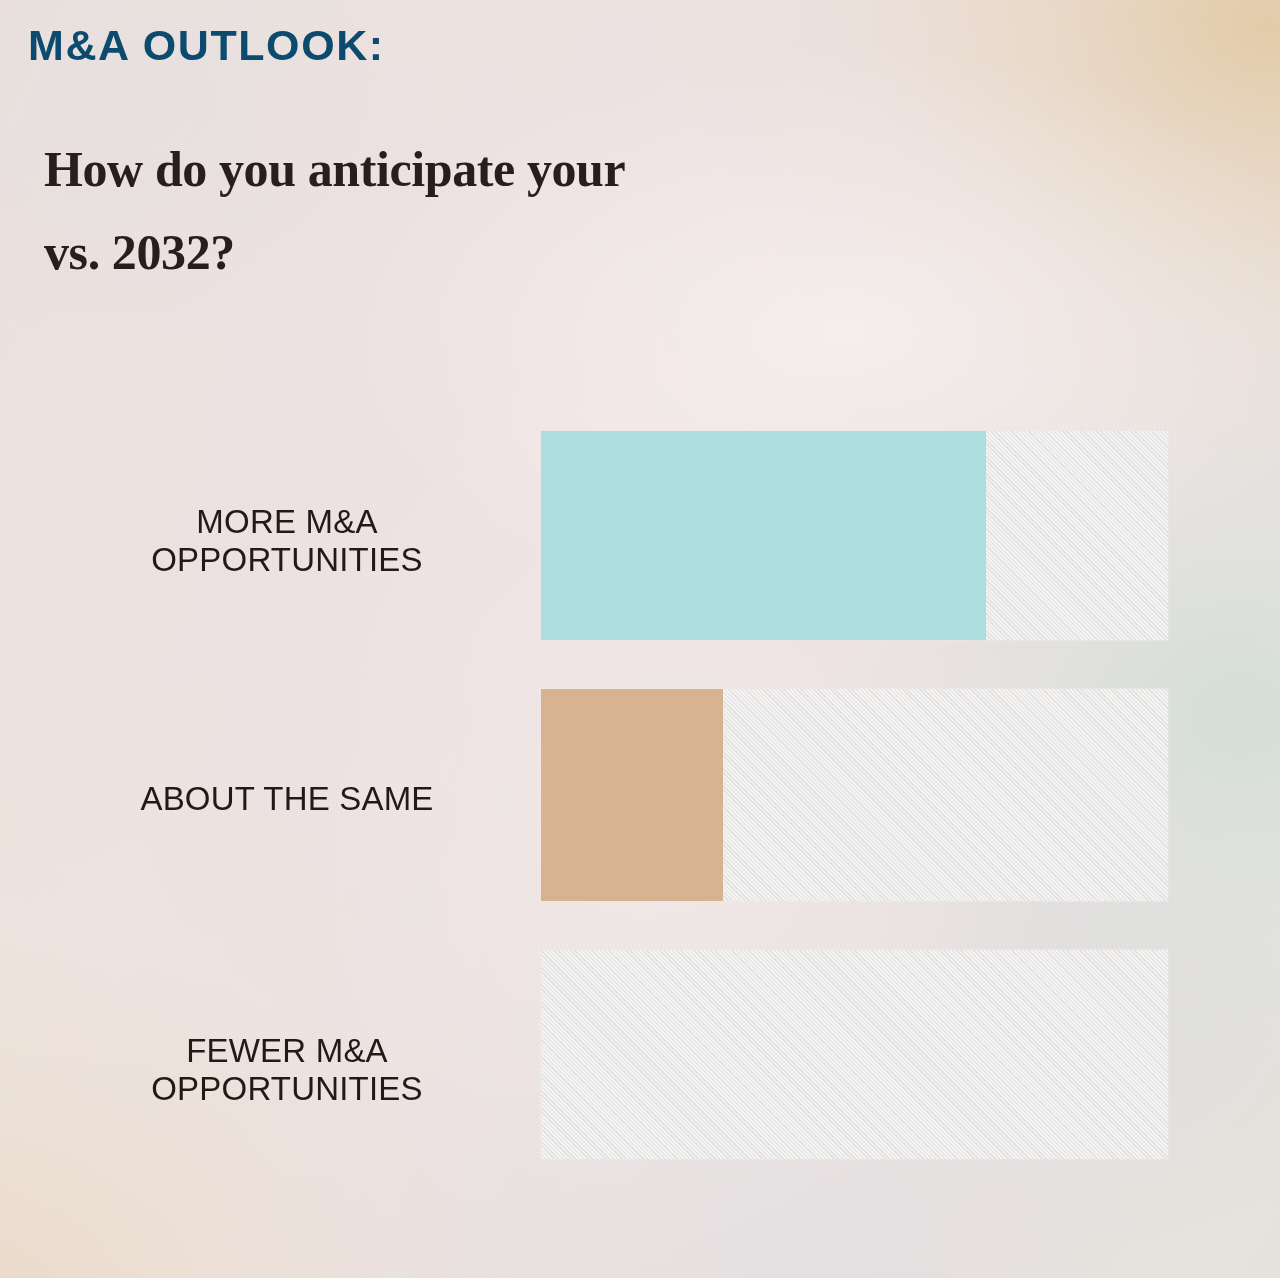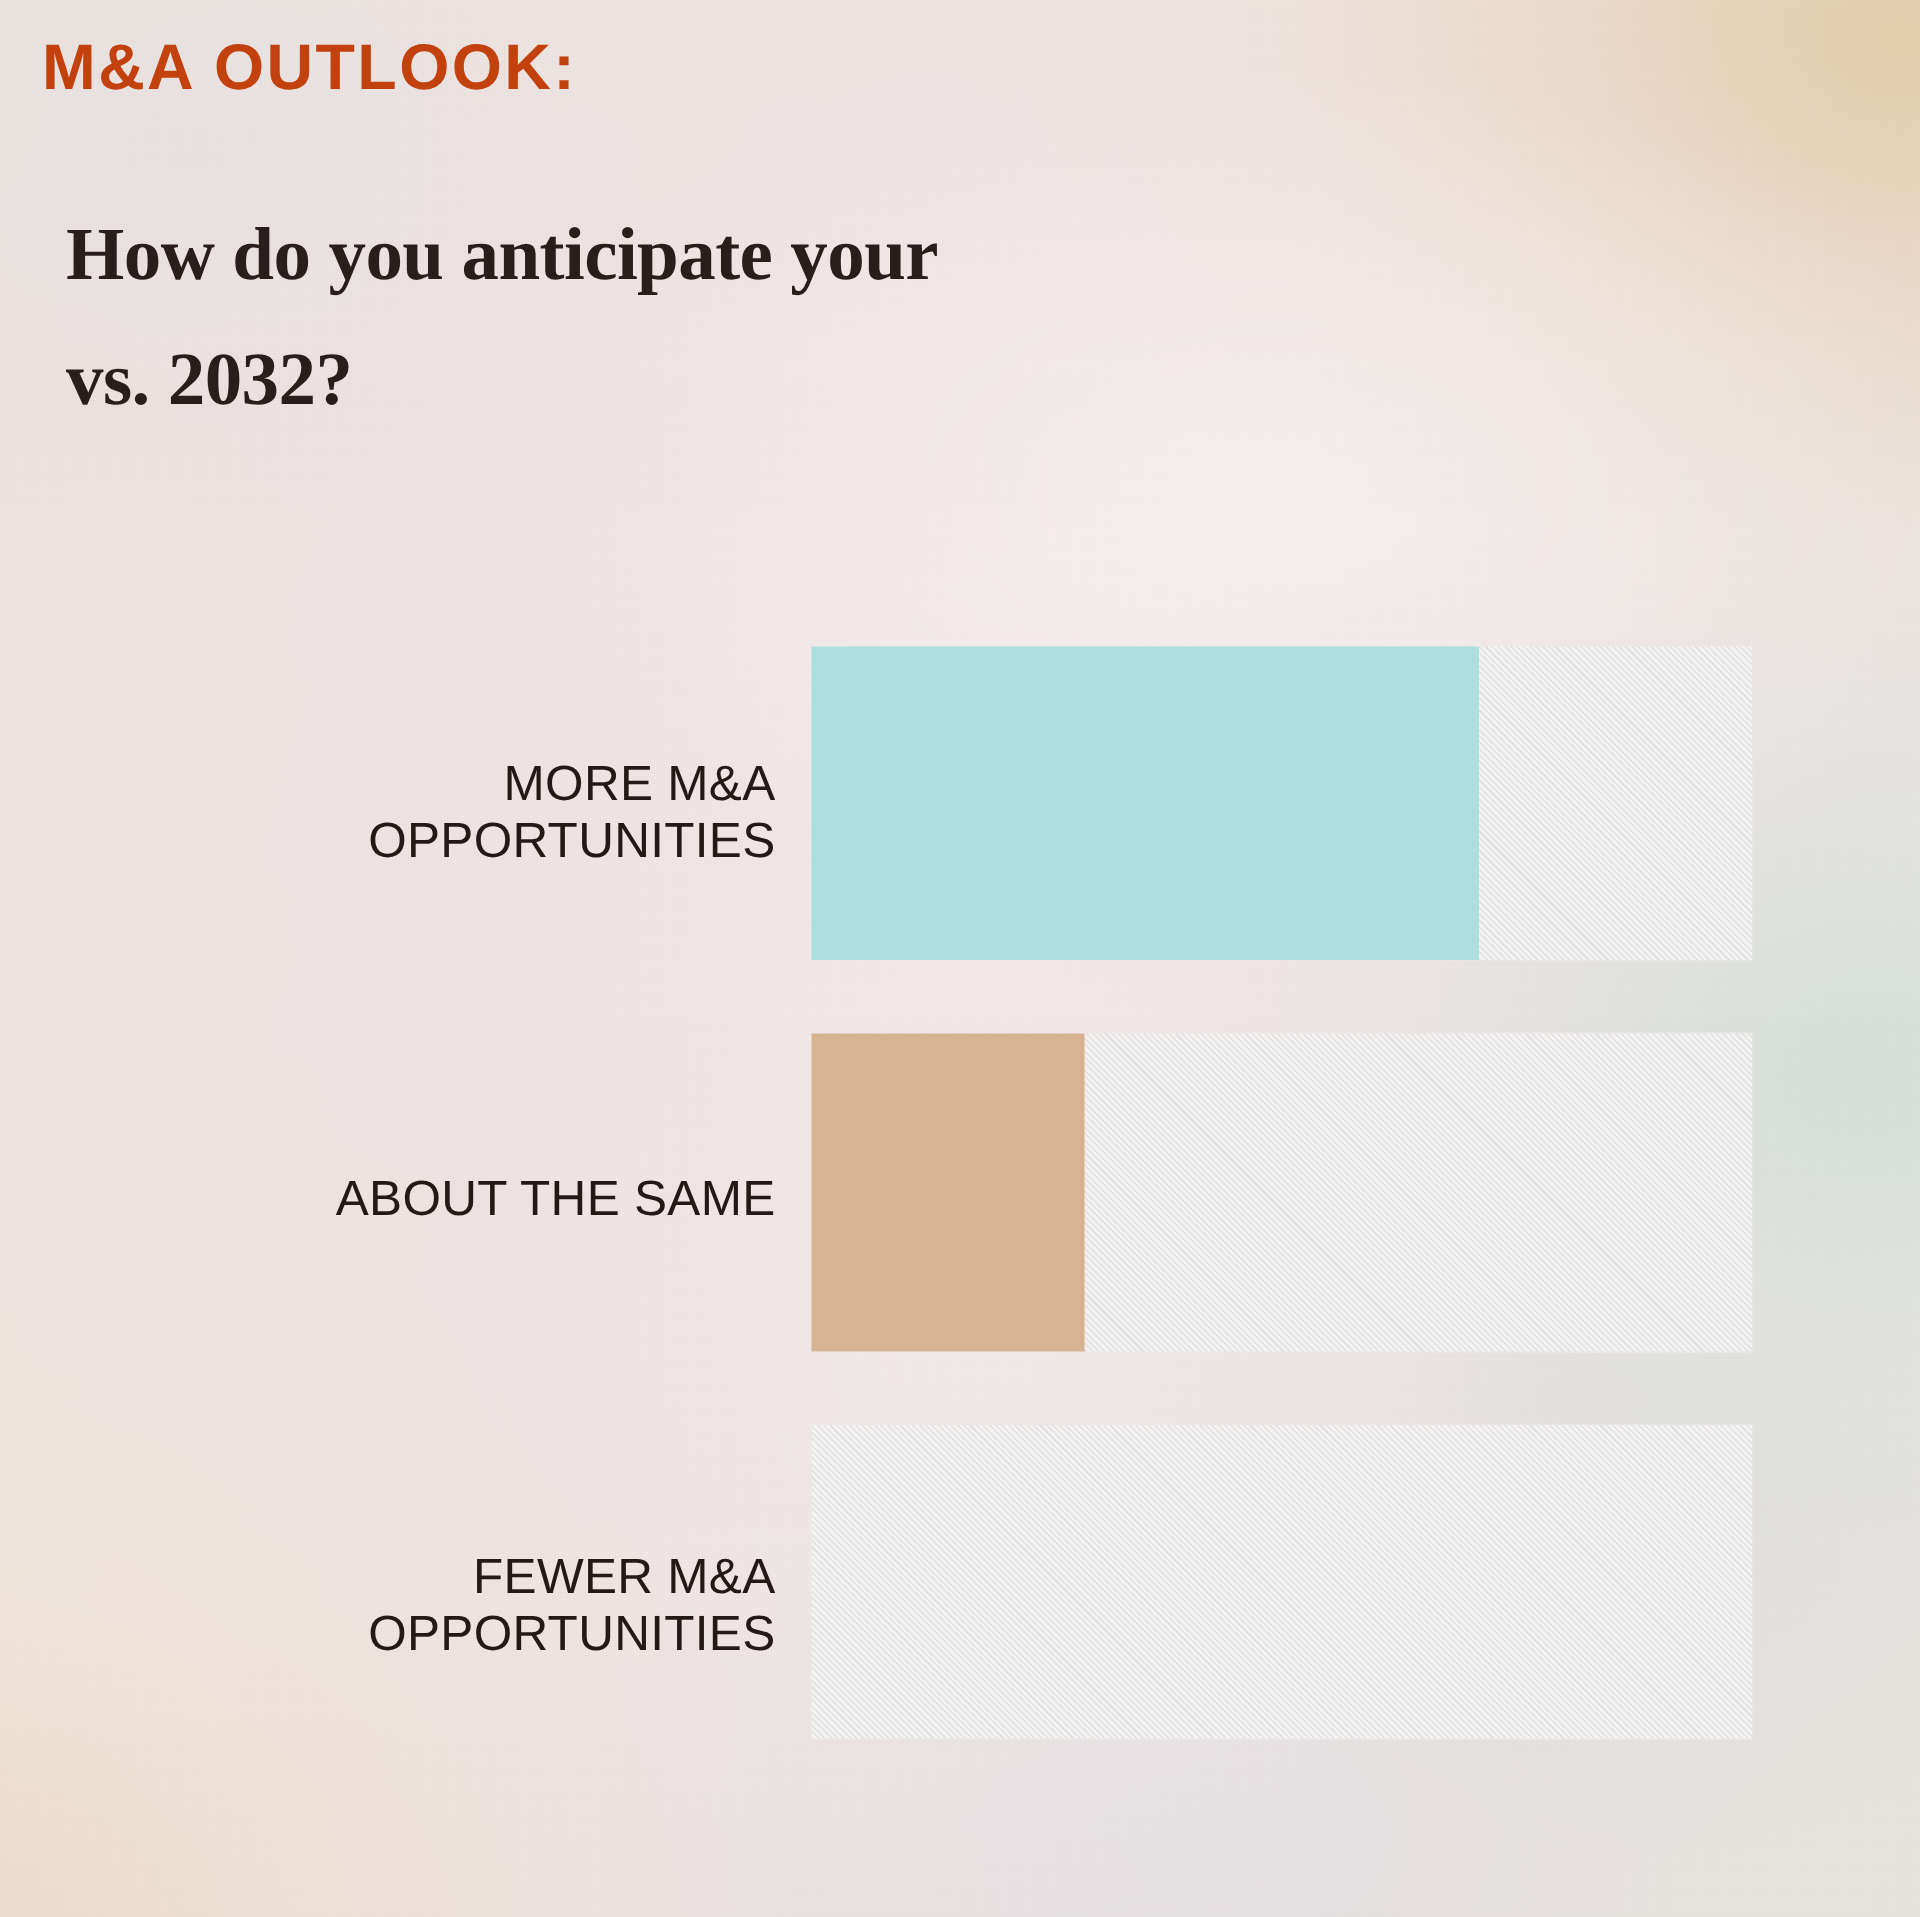--- a/index.html
+++ b/index.html
@@ -113,21 +113,21 @@
   }
 
   .eyebrow {
     position: absolute;
     left: 28px;
     top: 24px;
     font-family: "Liberation Sans", sans-serif;
     font-size: 43px;
     font-weight: 700;
     letter-spacing: 1.6px;
-    color: #c2410c;
+    color: #0c4a6e;
     white-space: nowrap;
     line-height: 1;
   }
 
   .headline {
     position: absolute;
     left: 44px;
     top: 128px;
     width: 1200px;
     font-family: "Liberation Serif", serif;
@@ -155,21 +155,21 @@
   .row-label {
     position: absolute;
     left: 57px;
     width: 460px;
     font-family: "Liberation Sans", sans-serif;
     font-size: 33px;
     font-weight: 400;
     letter-spacing: 0.2px;
     line-height: 38px;
     color: #231a17;
-    text-align: right;
+    text-align: center;
   }
   .row-label .ll { display: block; white-space: nowrap; }
 
   .track {
     position: absolute;
     left: 541px;
     width: 627px;
     background-color: #f3f2f1;
     background-image:
       repeating-linear-gradient(45deg,

